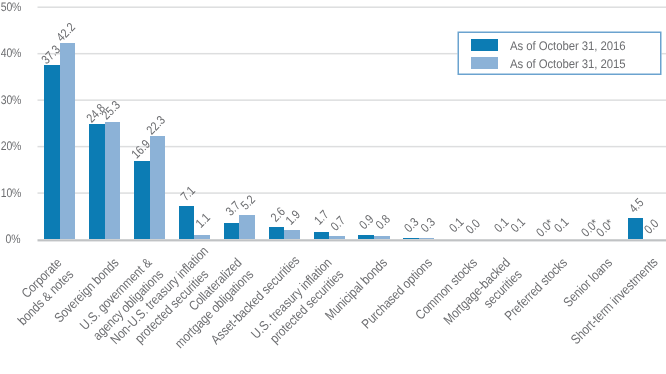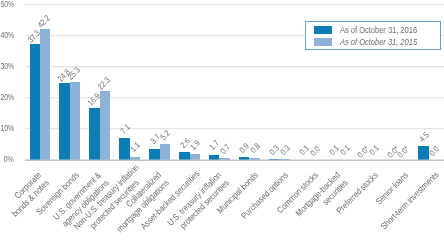--- a/index.html
+++ b/index.html
@@ -135,18 +135,18 @@
     <div class="vlab" style="left: 370.86px; top: 126.759px; width: 60px;">4.5</div>
     <div class="vlab" style="left: 381.26px; top: 140.7px; width: 60px;">0.0</div>
     <div class="xlab" style="left: 342.66px; top: 169.7px; width: 90px;">
       <div>Short-term investments</div>
     </div>
     <div class="legend" style="left: 305px; top: 21px; width: 136px; height: 29px; border-color: rgb(107, 163, 207);">
       <div class="legrow" style="left: 7.8px; top: 3.2px;">
         <div class="legsw" style="background: rgb(12, 124, 180);"></div>
         <div class="legtx">As of October 31, 2016</div>
       </div>
-      <div class="legrow" style="left: 7.8px; top: 14.6px; font-style: italic;">
+      <div class="legrow" style="left: 7.8px; top: 14.6px;">
         <div class="legsw" style="background: rgb(140, 178, 215);"></div>
         <div class="legtx">As of October 31, 2015</div>
       </div>
     </div>
   </div>
 
 </body></html>

